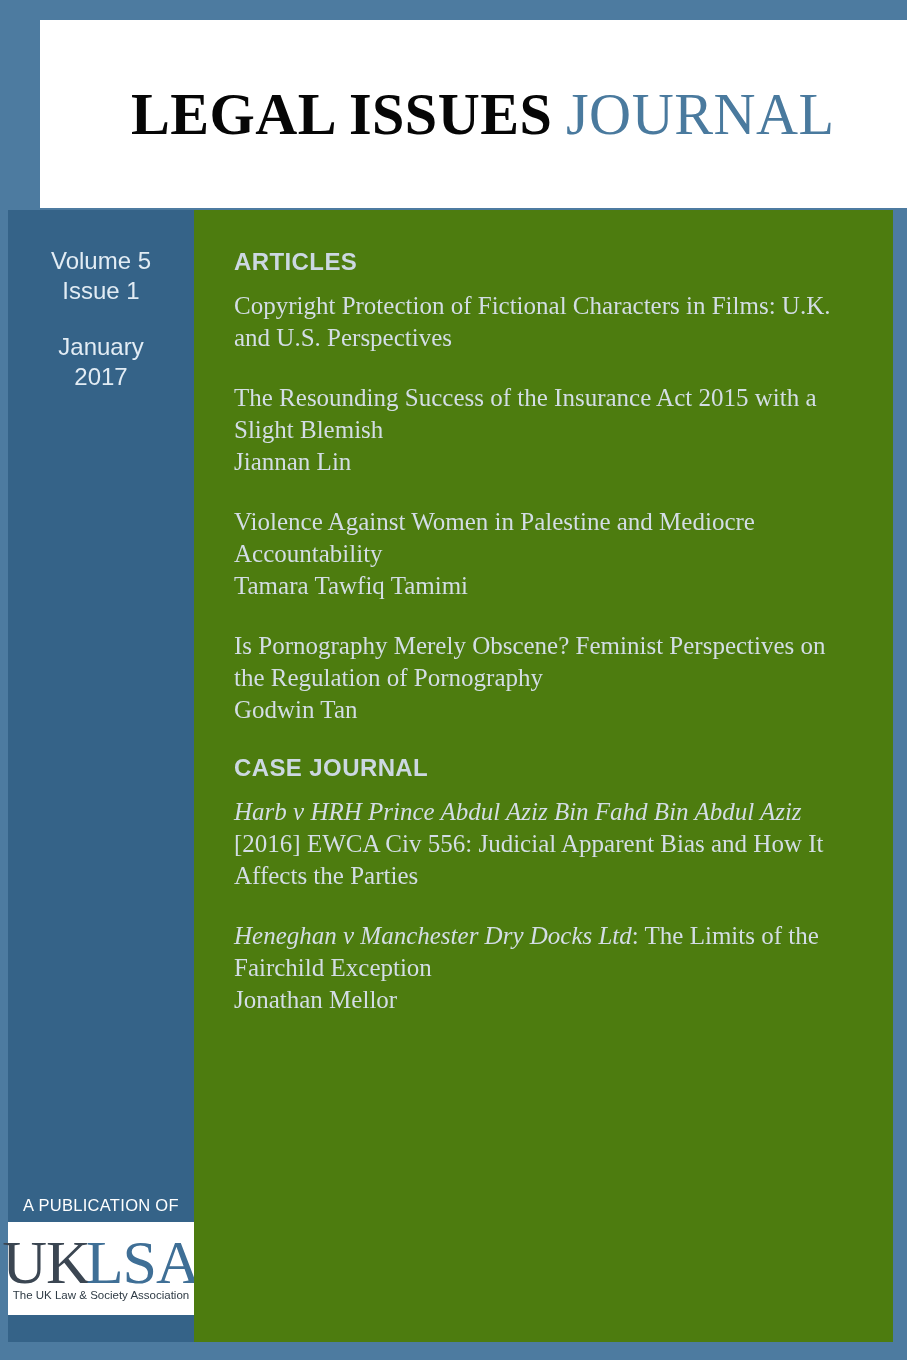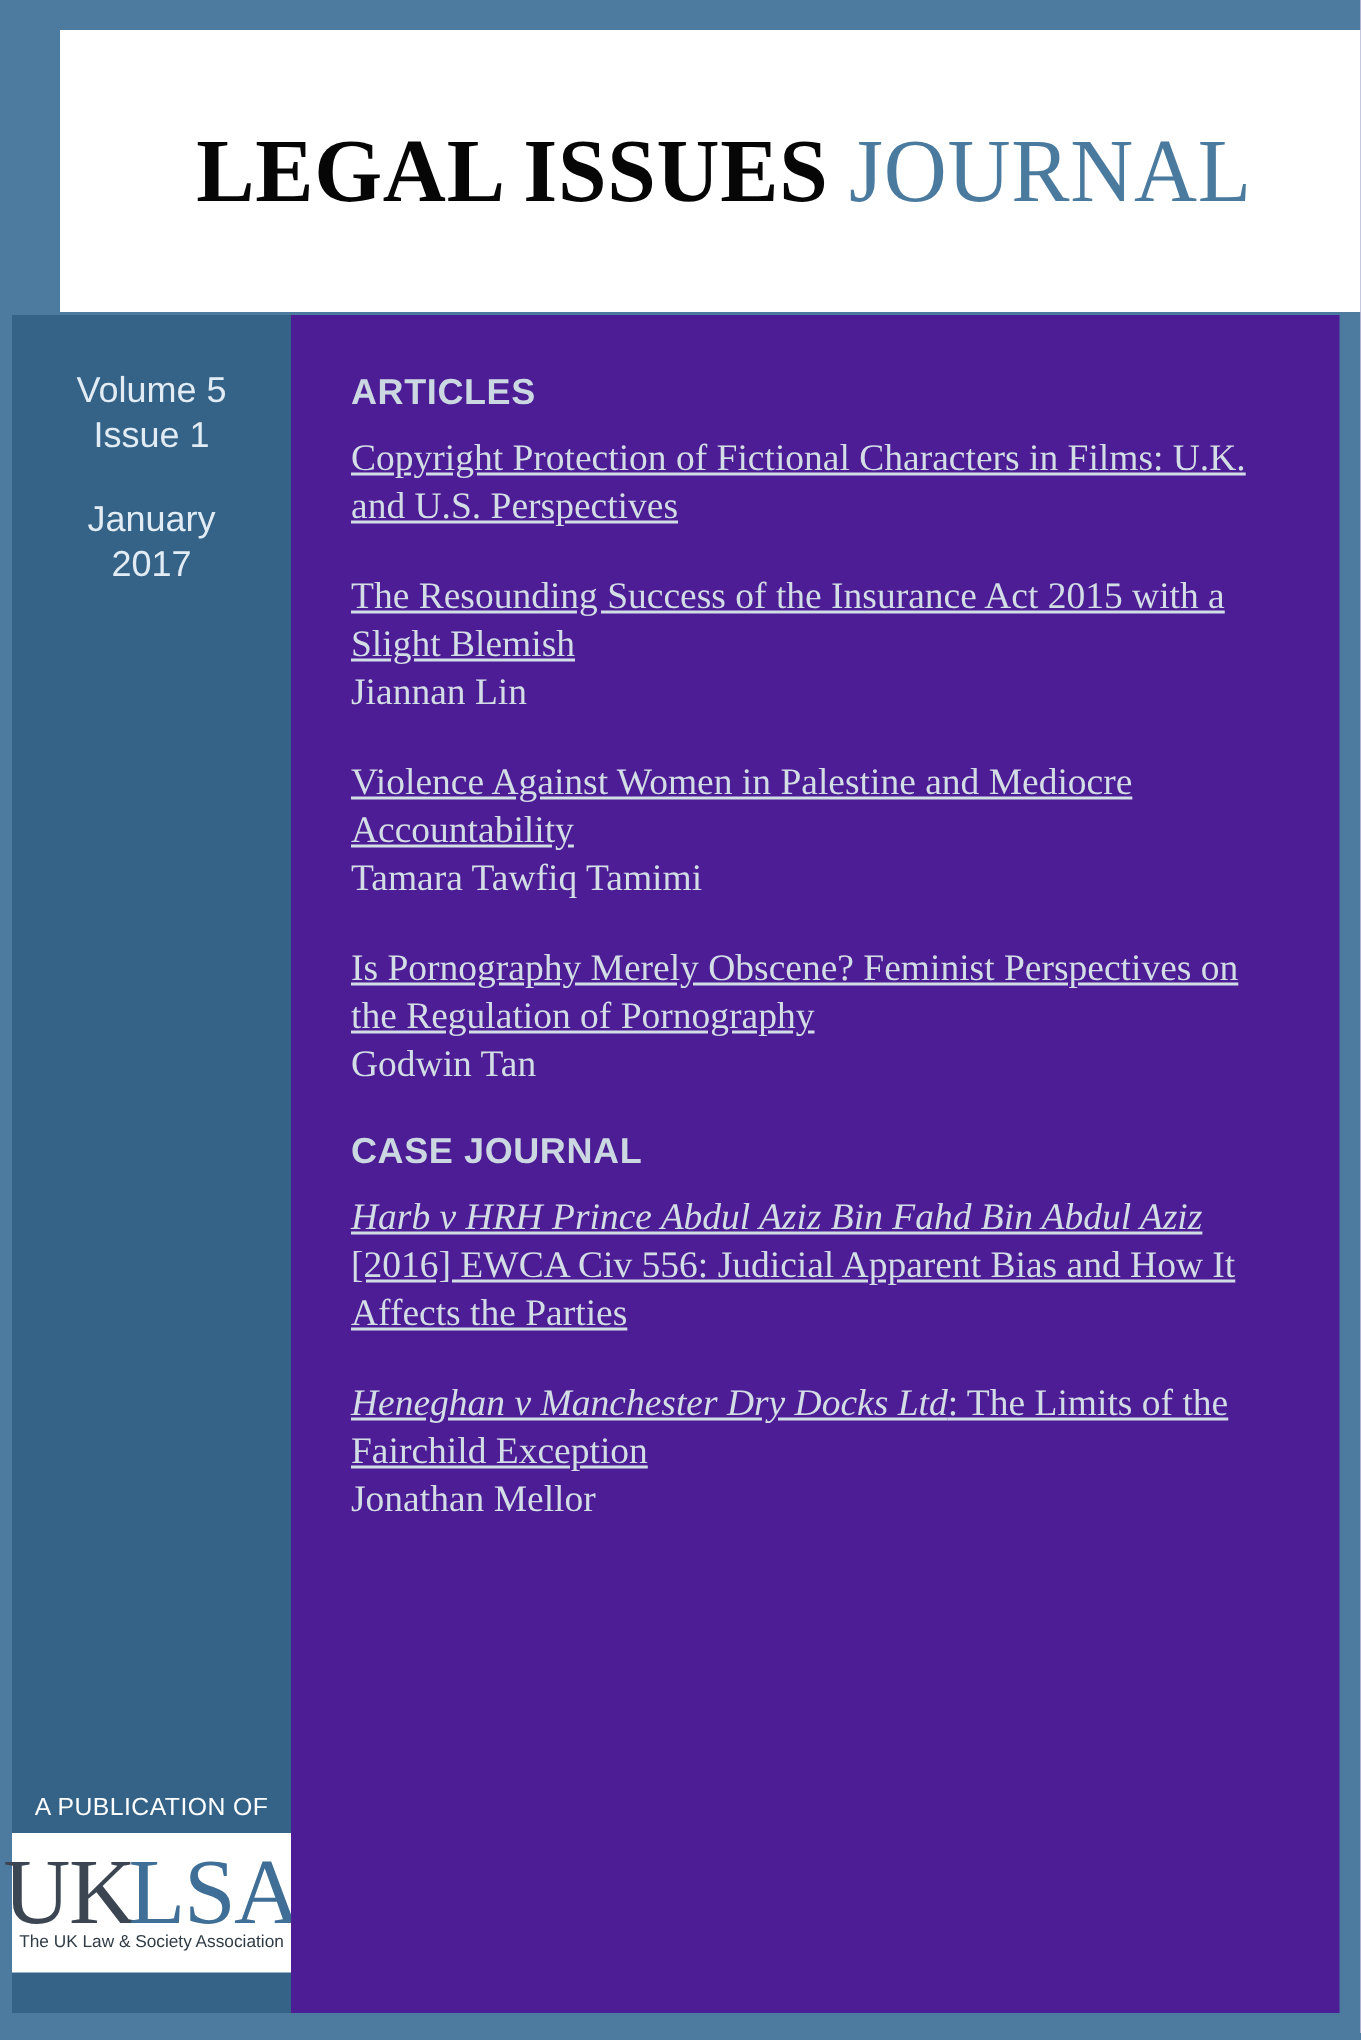--- a/index.html
+++ b/index.html
@@ -127,21 +127,21 @@
     margin-top: 1px;
   }
 
   
   .content {
     position: absolute;
     left: 194px;
     top: 210px;
     width: 699px;
     height: 1132px;
-    background: #4c1d95;
+    background: #4d7c0f;
     box-sizing: border-box;
     padding: 38px 34px 0 40px;
     overflow: hidden;
   }
   .section-head {
     font-family: "Liberation Sans", sans-serif;
     font-size: 24px;
     color: #ccd8e1;
     letter-spacing: 0.4px;
     margin: 0 0 14px 0;
@@ -154,21 +154,20 @@
     font-size: 25px;
     line-height: 32px;
     color: #d3dde5;
     margin: 0 0 28px 0;
   }
   .entry:last-child {
     margin-bottom: 0;
   }
   .entry .title {
     display: block;
-    text-decoration: underline;
   }
   .entry .author {
     display: block;
   }
   .entry .case-name {
     font-style: italic;
   }
 </style>
 </head>
 <body>

